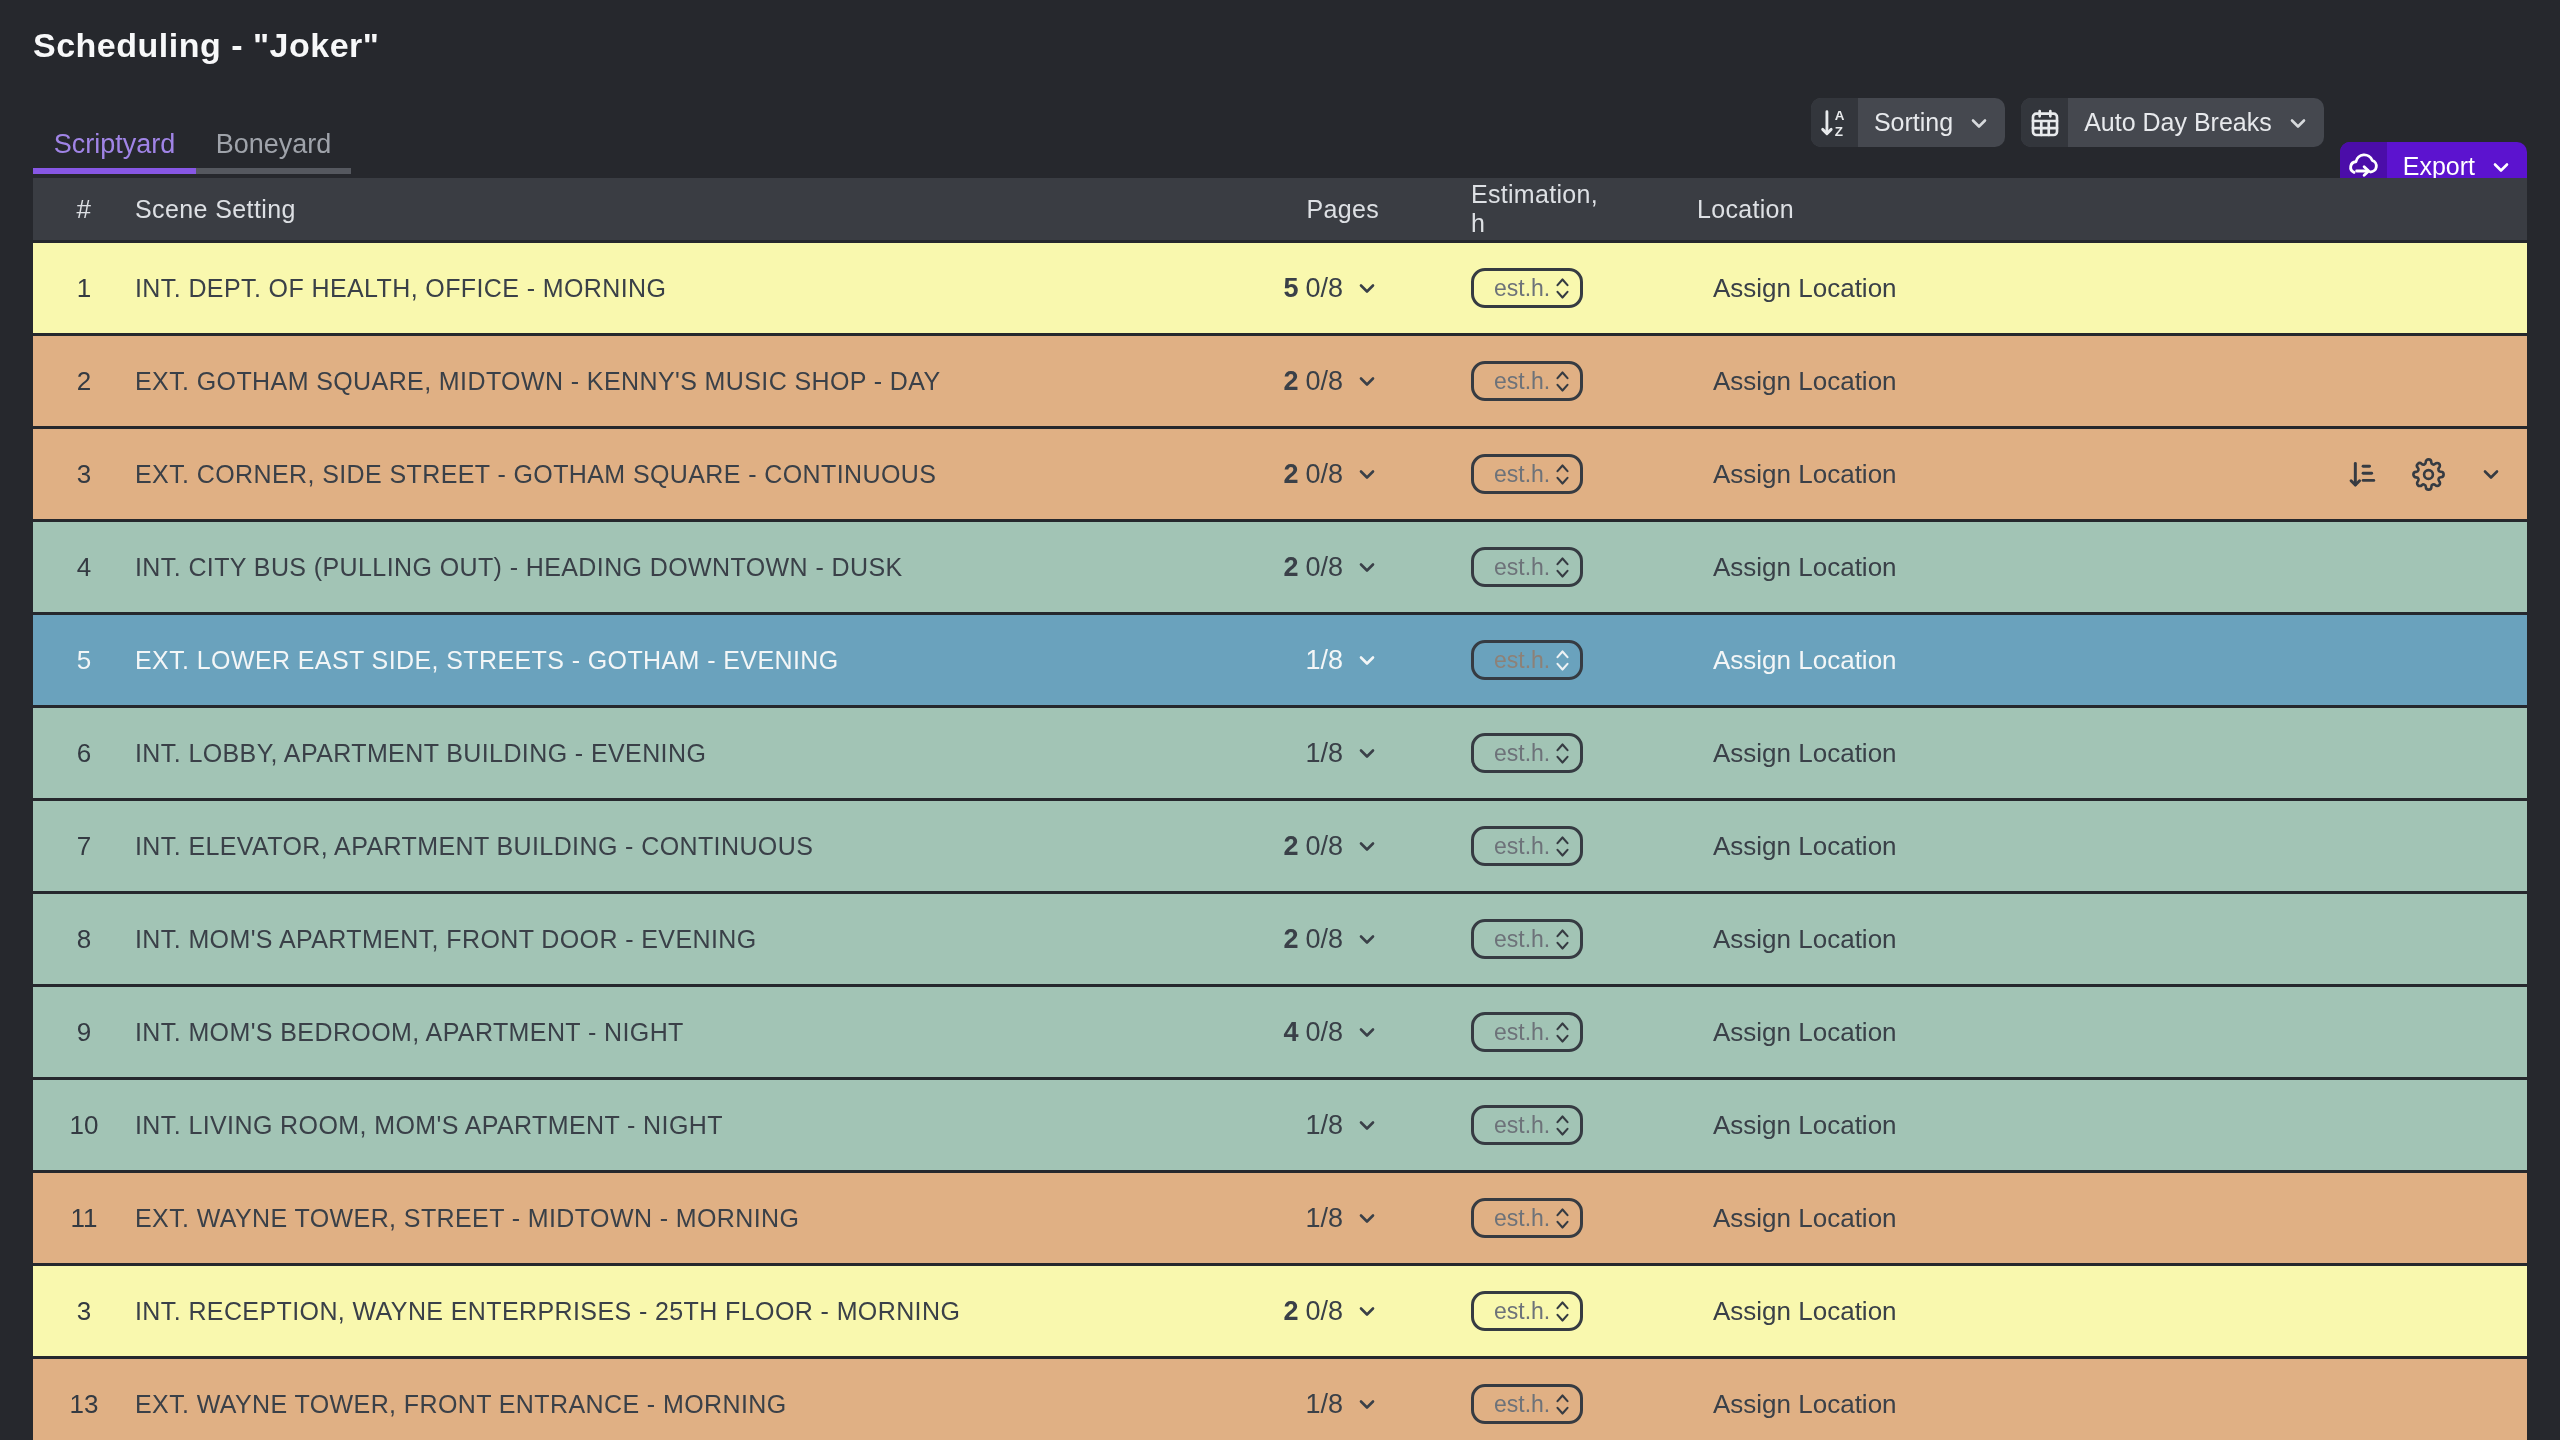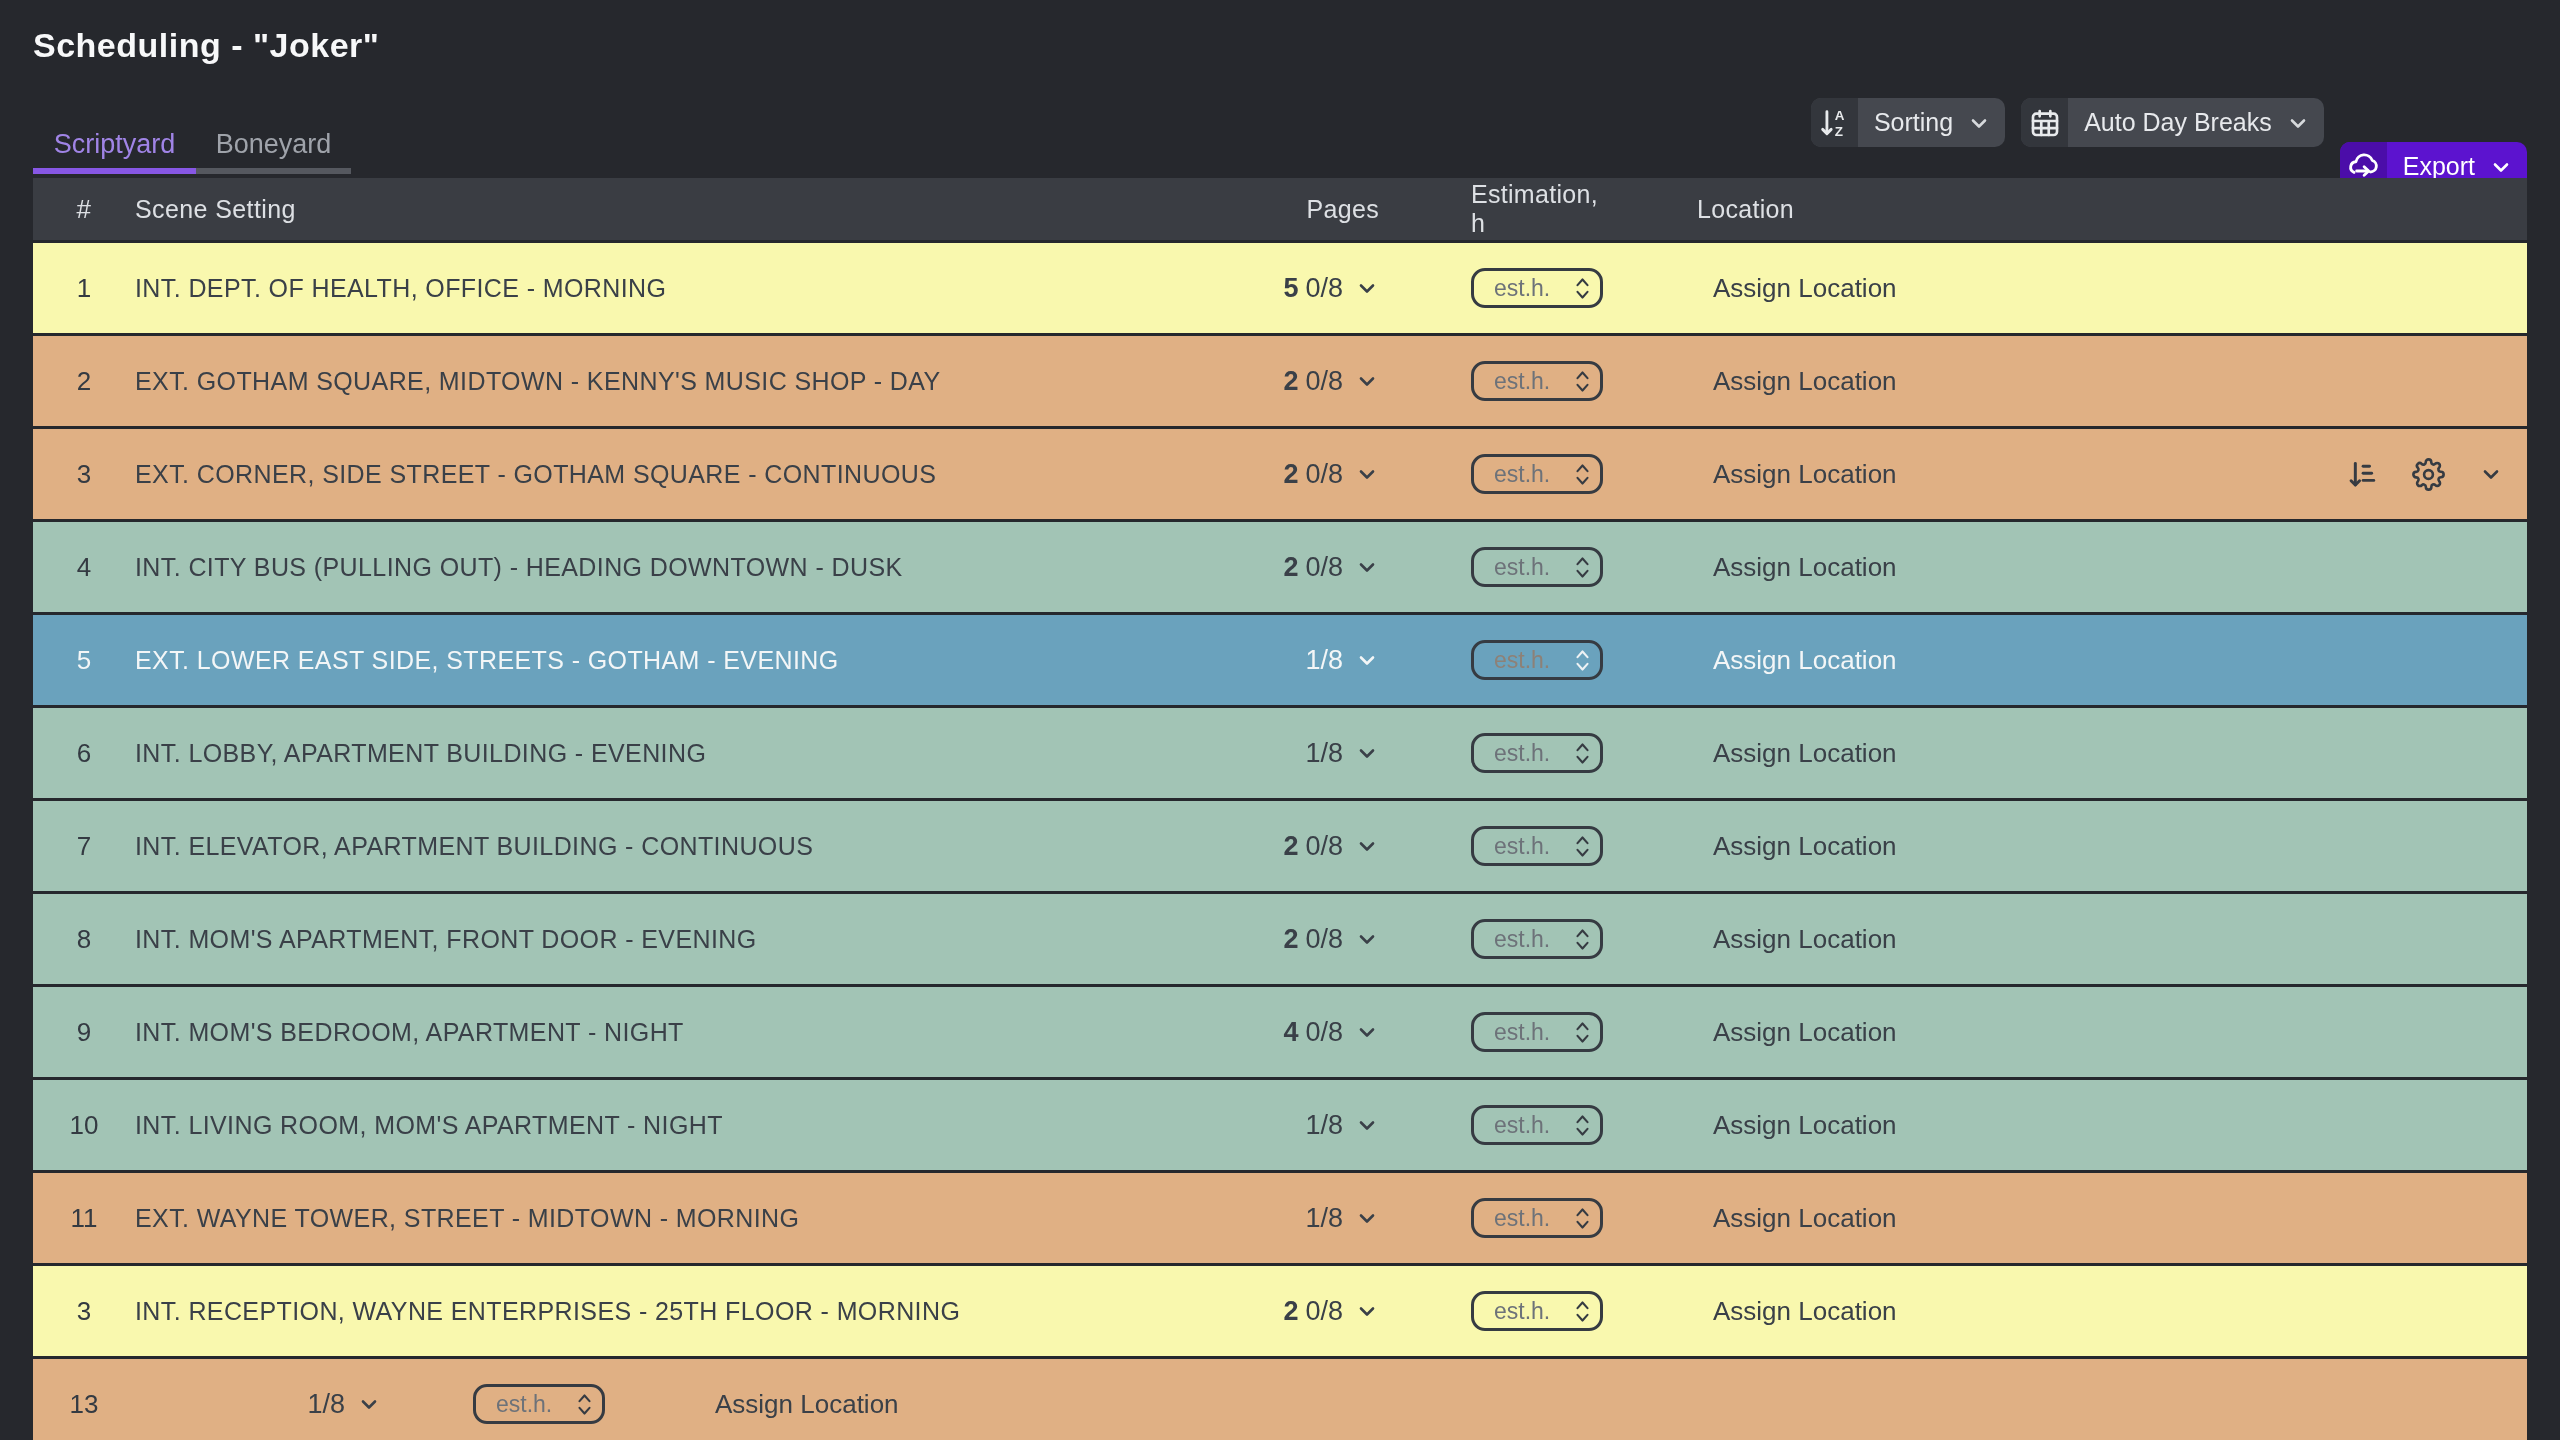--- a/index.html
+++ b/index.html
@@ -58,21 +58,21 @@
   .row-blue{background:#6aa2bd;}
   .row.selected{color:#f3f6f7;}
   .row.selected .cell-num{color:#f3f6f7;}
 
   .pages-whole{font-weight:700;margin-right:7px;}
   .pages-whole:empty{margin-right:0;}
   .pages-frac{font-weight:400;}
   .pages-chev{display:flex;align-items:center;}
 
   
-  .est-input{width:132px;height:40px;border:3px solid #363b42;border-radius:14px;
+  .est-input{width:112px;height:40px;border:3px solid #363b42;border-radius:14px;
              box-sizing:border-box;display:flex;align-items:center;cursor:text;background:transparent;}
   .est-input .ph{flex:1;padding-left:20px;font-size:23px;color:#6d7279;}
   .row.selected .est-input .ph{color:#8d8177;}
   .est-input .spin{display:flex;flex-direction:column;gap:3px;padding-right:10px;color:#363b42;cursor:pointer;}
   .row.selected .est-input .spin{color:#eef2f4;}
 
   .assign-loc{font-size:26px;cursor:pointer;white-space:nowrap;}
 
   
   .row-controls{display:none;margin-left:auto;align-items:center;gap:34px;padding-right:24px;color:#363b42;}
@@ -540,20 +540,21 @@
         </span>
       </div>
     </div>
     <div class="cell-loc">
       <span class="assign-loc">Assign Location</span>
 
     </div>
   </div>
         <div class="row row-tan">
     <div class="cell-num">13</div>
+    <div class="cell-scene">EXT. WAYNE TOWER, FRONT ENTRANCE - MORNING</div>
     <div class="cell-pages">
       <span>
         <span class="pages-whole"></span><span class="pages-frac">1/8</span>
       </span>
       <span class="pages-chev icon">
               <svg width="24" height="24" viewBox="0 0 24 24" fill="none" stroke="currentColor" stroke-width="2.6" stroke-linecap="round" stroke-linejoin="round">
                 <path d="M6 9.5l6 6 6-6"></path>
               </svg>
             </span>
     </div>

